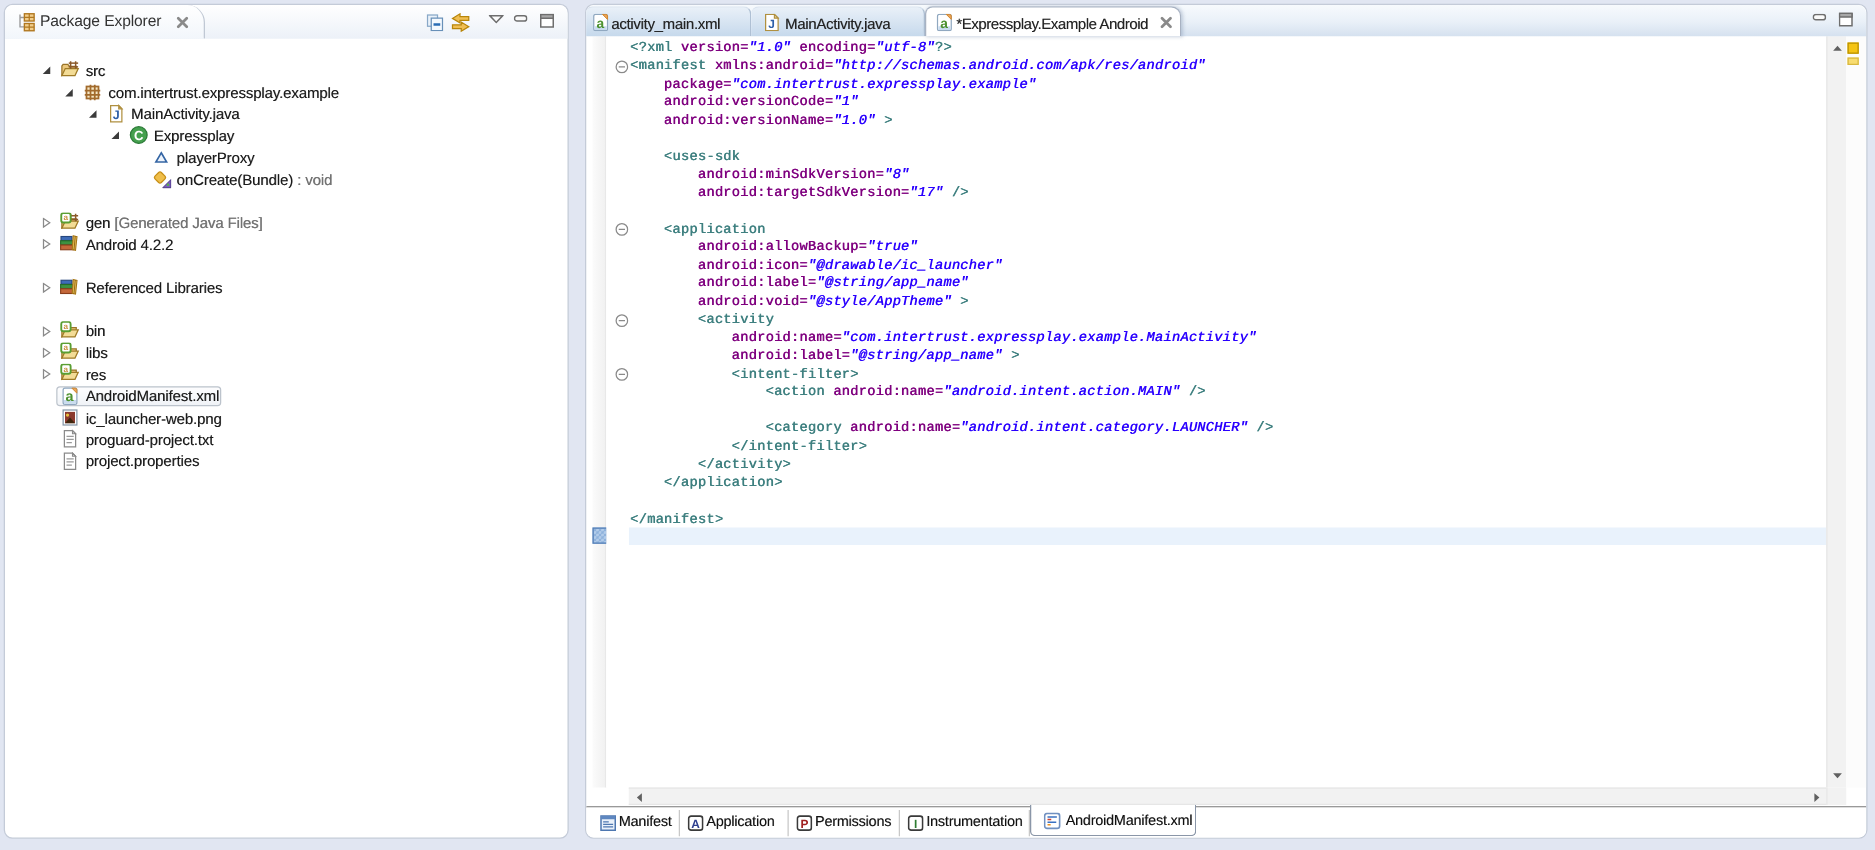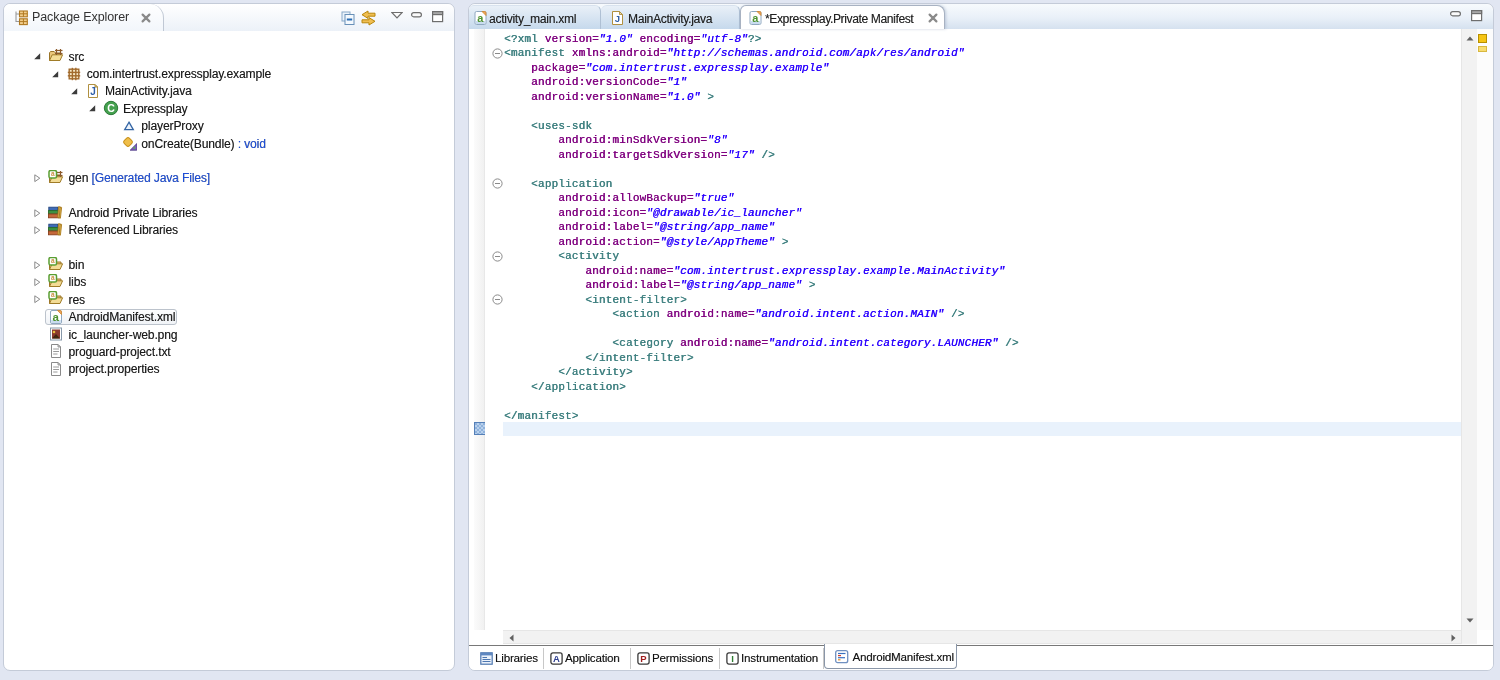--- a/index.html
+++ b/index.html
@@ -16,21 +16,21 @@
 #ltab .ic { position:absolute; left:10px; top:6px; }
 #ltab .tt { position:absolute; left:28px; top:6px; font-size:12.5px; color:#333; letter-spacing:-0.1px; }
 #ltab .cx { position:absolute; left:137px; top:9px; }
 .tool { position:absolute; }
 
 .trow { position:absolute; left:0; width:450px; height:17.4px; }
 .tar { position:absolute; top:4.5px; }
 .tic { position:absolute; top:0.5px; }
 .ttx { position:absolute; top:2px; font-size:12px; color:#1a1a1a; white-space:pre; letter-spacing:-0.1px;
   text-shadow:0.3px 0 0 rgba(0,0,0,0.45); }
-.dim { color:#1d4ed8; }
+.dim { color:#737373; }
 .tsel { position:absolute; top:0.5px; height:16.5px; border:1px solid #BCC3CC;
   background:linear-gradient(#FDFDFE,#F0F3F7); border-radius:3px; }
 
 
 #ed { left:468px; top:3px; width:1026px; height:668px; overflow:hidden; background:#fff; }
 #edtabs { position:absolute; left:0; top:0; width:1024px; height:25px;
   background:linear-gradient(#F7FAFD 0%,#E9F0F8 55%,#D5E1EF 100%); border-radius:7px 7px 0 0; }
 .etab { position:absolute; top:1px; height:24px; }
 .etab.inact { background:linear-gradient(#E9F0F8,#C6D9EC); border-right:1px solid #AFC0D4;
   border-top:1px solid #D8E2EE; border-radius:6px 6px 0 0; }
@@ -242,36 +242,36 @@
             <line x1="12.5" y1="1" x2="12.5" y2="7"></line>
             <line x1="7" y1="2.5" x2="14.5" y2="2.5"></line>
             <line x1="7" y1="5.5" x2="14.5" y2="5.5"></line>
           </g>
           <rect x="1" y="0.5" width="7.5" height="7.5" rx="1.6" fill="#fff" stroke="#5A9E32" stroke-width="1.5"></rect>
           <text x="4.7" y="6.3" text-anchor="middle" font-family="Liberation Sans" font-size="6.5" font-weight="bold" fill="#C89040">a</text>
         </svg>
       </div>
       <div class="ttx" style="left:64.5px">gen<span class="dim"> [Generated Java Files]</span></div>
     </div>
-<div class="trow" style="top:200.00px">
+<div class="trow" style="top:182.63px">
       <div class="tar" style="left:29.2px">
         <svg width="9" height="9" viewBox="0 0 9 9">
           <path d="M1.8,0.8 L6.8,4.2 L1.8,7.6 Z" fill="#fff" stroke="#8a8a8a" stroke-width="1"></path>
         </svg>
       </div>
       <div class="tic" style="left:44.2px">
         <svg width="16" height="16" viewBox="0 0 16 16">
           <rect x="0.8" y="2.2" width="8.8" height="3.2" fill="#3E6CB8" stroke="#27477E" stroke-width="0.9"></rect>
           <rect x="0.5" y="5.6" width="9.6" height="3.2" fill="#3E9141" stroke="#256B29" stroke-width="0.9"></rect>
           <rect x="0.5" y="9" width="10.2" height="3.8" fill="#C4683A" stroke="#8A3F1C" stroke-width="0.9"></rect>
           <polygon points="10.6,1.6 13.6,2.4 12.4,13.2 9.8,12.6" fill="#EBC25C" stroke="#A87818" stroke-width="0.9"></polygon>
           <line x1="12.2" y1="2" x2="11.2" y2="12.8" stroke="#8A5F10" stroke-width="0.7"></line>
         </svg>
       </div>
-      <div class="ttx" style="left:64.5px">Android Private Libraries</div>
+      <div class="ttx" style="left:64.5px">Android 4.2.2</div>
     </div>
 <div class="trow" style="top:217.37px">
       <div class="tar" style="left:29.2px">
         <svg width="9" height="9" viewBox="0 0 9 9">
           <path d="M1.8,0.8 L6.8,4.2 L1.8,7.6 Z" fill="#fff" stroke="#8a8a8a" stroke-width="1"></path>
         </svg>
       </div>
       <div class="tic" style="left:44.2px">
         <svg width="16" height="16" viewBox="0 0 16 16">
           <rect x="0.8" y="2.2" width="8.8" height="3.2" fill="#3E6CB8" stroke="#27477E" stroke-width="0.9"></rect>
@@ -422,21 +422,21 @@
 <div class="cl" style="top:60.50px"><span class="t">    </span><span class="a">android:versionName=</span><span class="v">"1.0"</span><span class="t"> &gt;</span></div>
 <div class="cl" style="top:75.00px"></div>
 <div class="cl" style="top:89.50px"><span class="t">    &lt;uses-sdk</span></div>
 <div class="cl" style="top:104.00px"><span class="t">        </span><span class="a">android:minSdkVersion=</span><span class="v">"8"</span></div>
 <div class="cl" style="top:118.50px"><span class="t">        </span><span class="a">android:targetSdkVersion=</span><span class="v">"17"</span><span class="t"> /&gt;</span></div>
 <div class="cl" style="top:133.00px"></div>
 <div class="cl" style="top:147.50px"><span class="t">    &lt;application</span></div>
 <div class="cl" style="top:162.00px"><span class="t">        </span><span class="a">android:allowBackup=</span><span class="v">"true"</span></div>
 <div class="cl" style="top:176.50px"><span class="t">        </span><span class="a">android:icon=</span><span class="v">"@drawable/ic_launcher"</span></div>
 <div class="cl" style="top:191.00px"><span class="t">        </span><span class="a">android:label=</span><span class="v">"@string/app_name"</span></div>
-<div class="cl" style="top:205.50px"><span class="t">        </span><span class="a">android:action=</span><span class="v">"@style/AppTheme"</span><span class="t"> &gt;</span></div>
+<div class="cl" style="top:205.50px"><span class="t">        </span><span class="a">android:void=</span><span class="v">"@style/AppTheme"</span><span class="t"> &gt;</span></div>
 <div class="cl" style="top:220.00px"><span class="t">        &lt;activity</span></div>
 <div class="cl" style="top:234.50px"><span class="t">            </span><span class="a">android:name=</span><span class="v">"com.intertrust.expressplay.example.MainActivity"</span></div>
 <div class="cl" style="top:249.00px"><span class="t">            </span><span class="a">android:label=</span><span class="v">"@string/app_name"</span><span class="t"> &gt;</span></div>
 <div class="cl" style="top:263.50px"><span class="t">            &lt;intent-filter&gt;</span></div>
 <div class="cl" style="top:278.00px"><span class="t">                &lt;action </span><span class="a">android:name=</span><span class="v">"android.intent.action.MAIN"</span><span class="t"> /&gt;</span></div>
 <div class="cl" style="top:292.50px"></div>
 <div class="cl" style="top:307.00px"><span class="t">                &lt;category </span><span class="a">android:name=</span><span class="v">"android.intent.category.LAUNCHER"</span><span class="t"> /&gt;</span></div>
 <div class="cl" style="top:321.50px"><span class="t">            &lt;/intent-filter&gt;</span></div>
 <div class="cl" style="top:336.00px"><span class="t">        &lt;/activity&gt;</span></div>
 <div class="cl" style="top:350.50px"><span class="t">    &lt;/application&gt;</span></div>
@@ -481,21 +481,21 @@
           <svg width="13" height="13" viewBox="0 0 13 13">
             <rect x="0.8" y="0.8" width="11.4" height="11.4" fill="#EAF1FA" stroke="#4E77B0" stroke-width="1.2"></rect>
             <rect x="0.8" y="0.8" width="11.4" height="2.6" fill="#5E87C0"></rect>
             <g stroke="#4E77B0" stroke-width="1">
               <line x1="2.5" y1="5.5" x2="7" y2="5.5"></line>
               <line x1="2.5" y1="7.5" x2="10.5" y2="7.5"></line>
               <line x1="2.5" y1="9.5" x2="10.5" y2="9.5"></line>
             </g>
           </svg>
         </span>
-        <span class="bttxt">Libraries</span>
+        <span class="bttxt">Manifest</span>
       </div>
       <div class="btab" style="left:75px;width:87px">
         <span class="bticon">
           <svg width="13" height="13" viewBox="0 0 13 13">
             <rect x="0.9" y="0.9" width="11.2" height="11.2" rx="2" fill="#fff" stroke="#3A3A3A" stroke-width="1.3"></rect>
             <text x="6.5" y="10.2" text-anchor="middle" font-family="Liberation Sans" font-size="9.5" font-weight="bold" fill="#2E3F8F">A</text>
           </svg>
         </span>
         <span class="bttxt">Application</span>
       </div>
@@ -556,21 +556,21 @@
       </div>
 <div class="etab act" style="left:271px;width:205px">
         <span class="eticon" style="left:8px">
           <svg width="13" height="14" viewBox="0 0 13 14">
             <rect x="1" y="0.5" width="11" height="13" rx="1.5" fill="#fff" stroke="#90A8C0" stroke-width="1"></rect>
             <path d="M1.7,10 L11.3,10 L11.3,12.6 A0.9,0.9 0 0 1 10.4,13 L2.6,13 A0.9,0.9 0 0 1 1.7,12.6 Z" fill="#C9DCEF"></path>
             <path d="M8,0.5 L12,4.5 L12,1.8 A1.3,1.3 0 0 0 10.7,0.5 Z" fill="#EFA558" stroke="#D08830" stroke-width="0.8"></path>
             <text x="6.2" y="11" text-anchor="middle" font-family="Liberation Sans" font-size="11" font-weight="bold" fill="#4E9230">a</text>
           </svg>
         </span>
-        <span class="ettxt" style="left:24px;letter-spacing:-0.35px">*Expressplay.Private Manifest</span>
+        <span class="ettxt" style="left:24px;letter-spacing:-0.35px">*Expressplay.Example Android</span>
         <span class="etx">
           <svg width="10" height="10" viewBox="0 0 10 10">
             <path d="M1.6,1.6 L8.4,8.4 M8.4,1.6 L1.6,8.4" stroke="#8A8A8A" stroke-width="2.2" stroke-linecap="round" fill="none"></path>
           </svg>
         </span>
       </div>
 
     <div id="edmin">
         <svg width="11" height="6" viewBox="0 0 11 6">
           <rect x="0.6" y="0.6" width="9.8" height="4.2" rx="2.1" fill="#FAFAFA" stroke="#6E6E6E" stroke-width="1.2"></rect>

